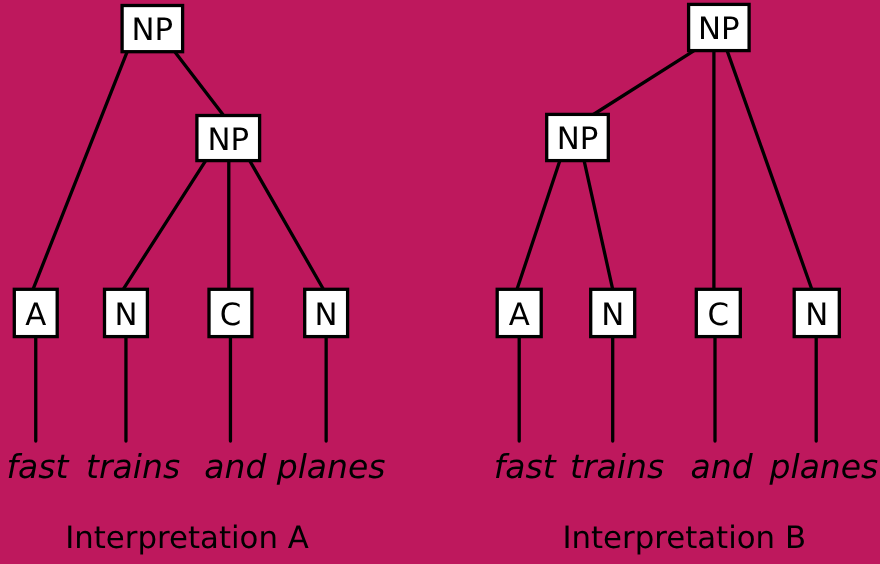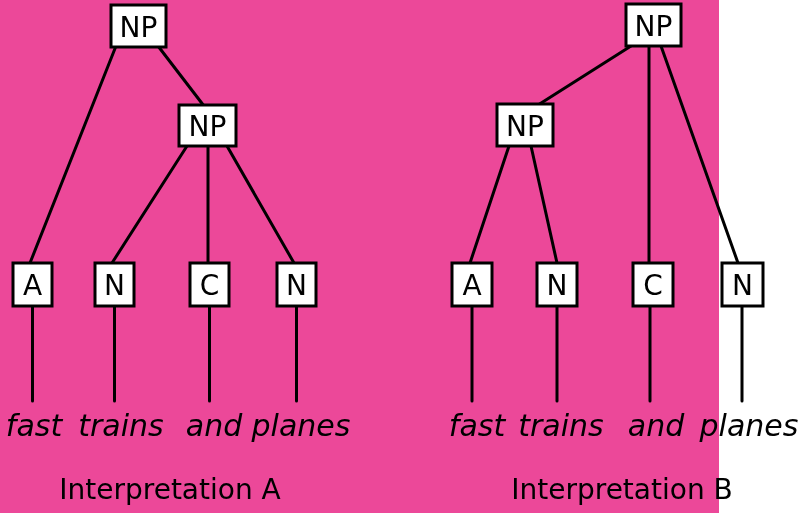--- a/index.html
+++ b/index.html
@@ -2,23 +2,23 @@
 <html><head>
 <meta charset="utf-8">
 <style>
   html, body {
     margin: 0;
     padding: 0;
     background: #ffffff;
   }
   .canvas {
     position: relative;
-    width: 719px;
+    width: 800px;
     height: 513px;
-    background: #ec4899;
+    background: #be185d;
     font-family: "DejaVu Sans", "Liberation Sans", sans-serif;
   }
   svg { display: block; }
   .edge {
     stroke: #000000;
     stroke-width: 3;
     stroke-linecap: round;
     fill: none;
   }
   .node-box {

